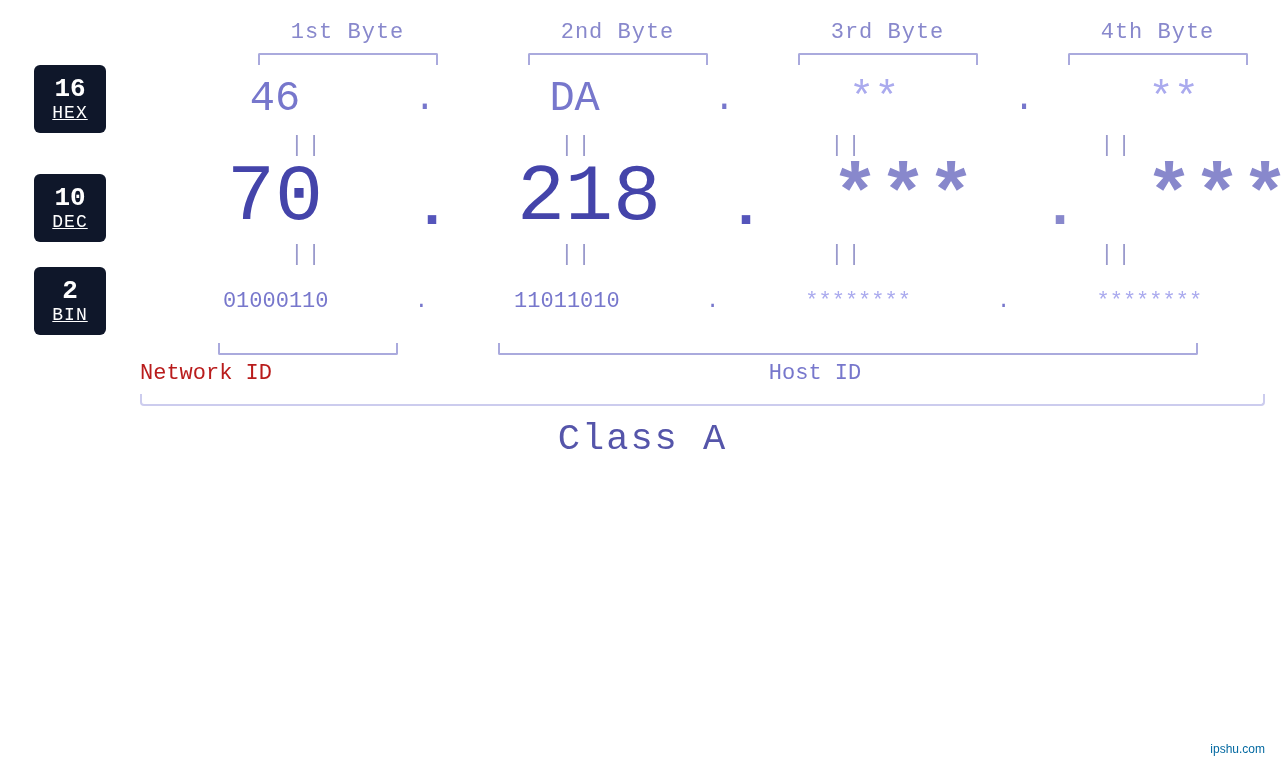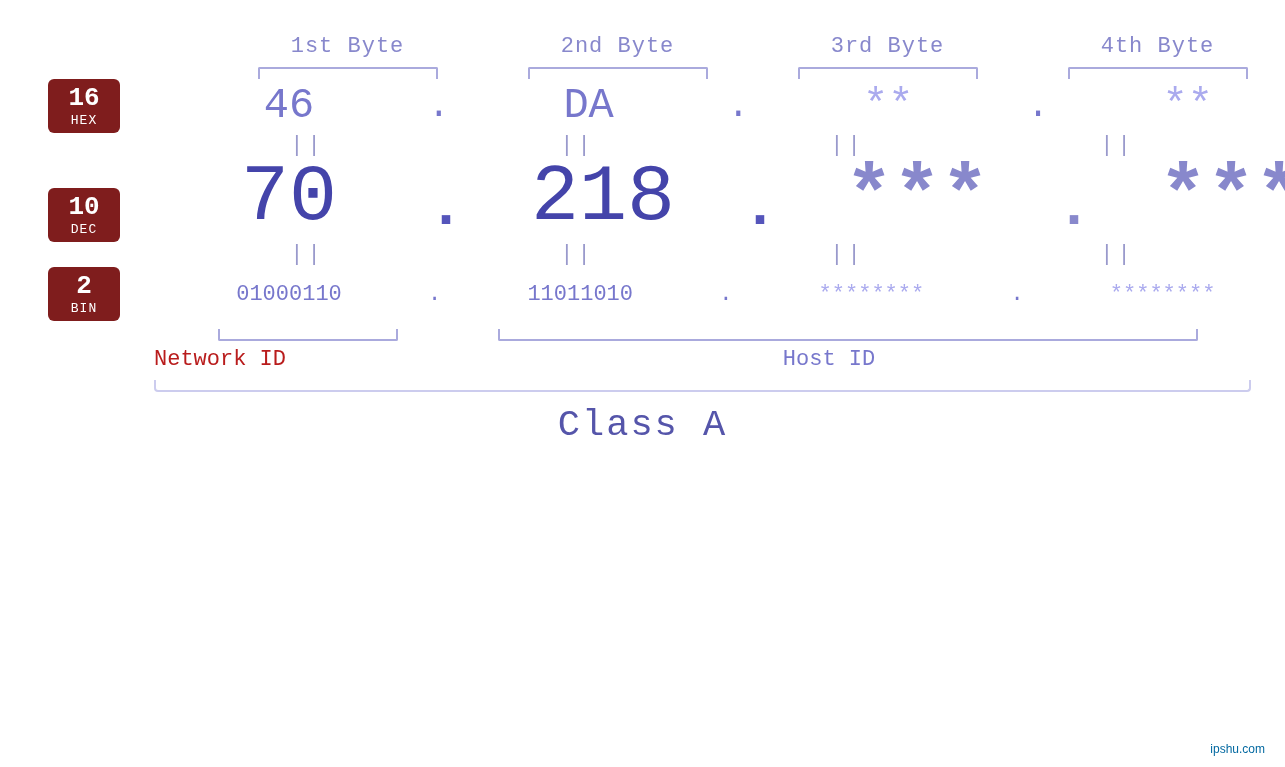--- a/index.html
+++ b/index.html
@@ -14,21 +14,21 @@
     }
 
     .main-container {
       width: 1285px;
       height: 767px;
       background: #ffffff;
       position: relative;
       display: flex;
       flex-direction: column;
       align-items: center;
-      padding: 14px;
+      padding: 0;
     }
 
     
     .byte-headers {
       display: flex;
       width: 100%;
       justify-content: center;
       padding-top: 20px;
       margin-left: 80px;
     }
@@ -59,40 +59,41 @@
     .bracket-line {
       width: 180px;
       height: 12px;
       border: 2px solid #aaaadd;
       border-bottom: none;
       border-radius: 2px 2px 0 0;
     }
 
     .badge {
       width: 72px;
-      height: 54px;
-      background: #7f1d1d;
+      height: 68px;
+      background: #0f172a;
       border-radius: 6px;
       display: flex;
       flex-direction: column;
       align-items: center;
       justify-content: center;
       color: white;
       margin-bottom: 0;
     }
 
     .badge-number {
       font-size: 26px;
       font-weight: bold;
       line-height: 1.1;
     }
 
     .badge-label {
-      font-size: 13px;
+      font-size: 18px;
       letter-spacing: 1px;
+      text-decoration: underline;
     }
 
     .cell {
       width: 270px;
       display: flex;
       align-items: center;
       justify-content: center;
       gap: 0;
     }
 

